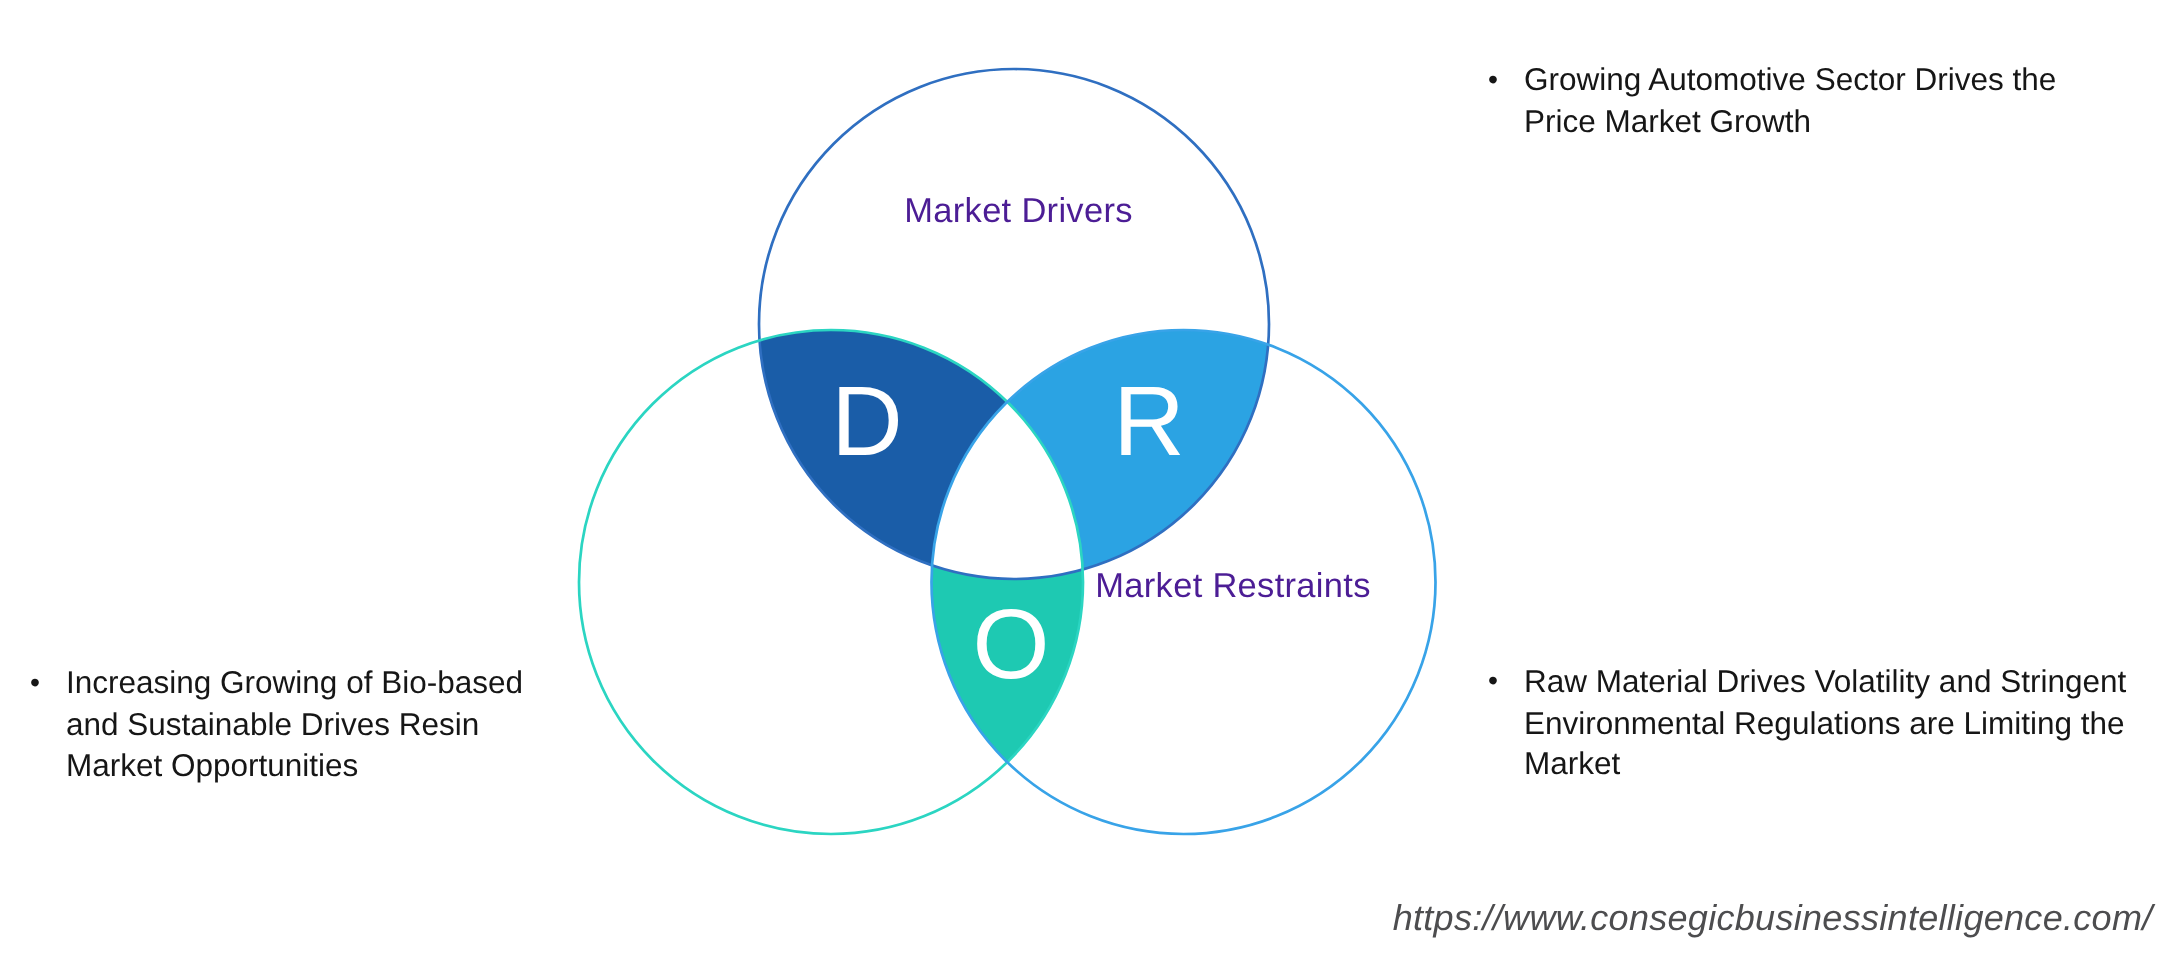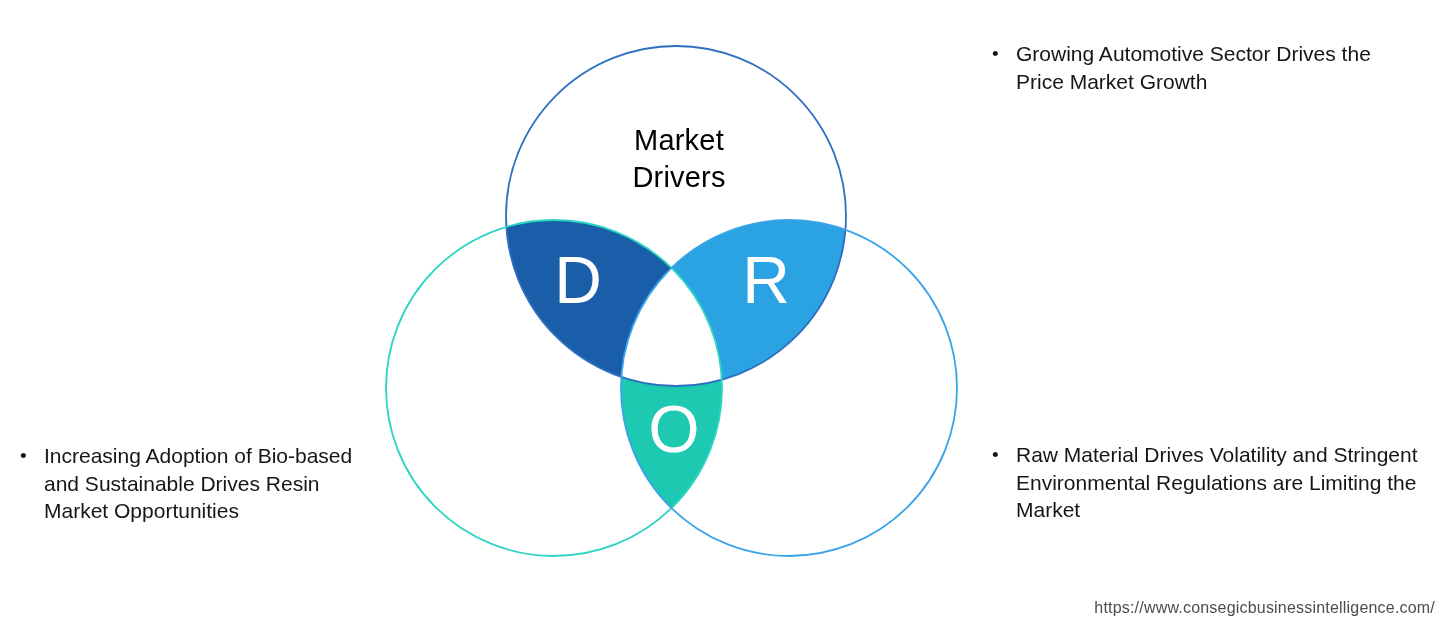--- a/index.html
+++ b/index.html
@@ -10,23 +10,23 @@
     background: #ffffff;
     overflow: hidden;
     font-family: "Liberation Sans", sans-serif;
   }
   svg.venn { position: absolute; left: 0; top: 0; }
 
   .venn-label {
     position: absolute;
     transform: translateX(-50%);
     text-align: center;
-    font-size: 29px;
+    font-size: 23px;
     line-height: 37px;
-    color: #000000;
+    color: #4c1d95;
     letter-spacing: 0.2px;
     white-space: normal;
   }
   #lbl-drivers     { left: 679px; top: 122px; width: 170px; }
   #lbl-opportunity { left: 507px; top: 386px; width: 250px; }
   #lbl-restraints  { left: 822px; top: 372px; width: 195px; }
 
   .venn-letter {
     position: absolute;
     transform: translate(-50%, -50%);
@@ -49,23 +49,24 @@
   }
   .bullet .dot { flex: 0 0 24px; font-size: 19px; }
   #bullet-driver      { left: 992px; top: 40px;  width: 420px; }
   #bullet-opportunity { left: 20px;  top: 442px; width: 352px; }
   #bullet-restraint   { left: 992px; top: 441px; width: 442px; }
 
   .source-url {
     position: absolute;
     top: 599px;
     right: 18px;
-    font-size: 16px;
+    font-size: 24px;
     letter-spacing: 0.2px;
     color: #4d4d4f;
+    font-style: italic;
   }
 </style>
 </head>
 <body>
 
 <div class="canvas">
 
   <svg class="venn" width="1453" height="643" viewBox="0 0 1453 643">
     <defs>
       <clipPath id="clipT">
@@ -104,33 +105,34 @@
         </g>
       </g>
     </g>
 
     <circle cx="676" cy="216" r="170" fill="none" stroke-width="1.8" stroke="#2f6fc1"></circle>
     <circle cx="554" cy="388" r="168" fill="none" stroke-width="1.8" stroke="#2bd5c2"></circle>
     <circle cx="789" cy="388" r="168" fill="none" stroke-width="1.8" stroke="#38a3e8"></circle>
   </svg>
 
   <div class="venn-label" id="lbl-drivers">Market Drivers</div>
+  <div class="venn-label" id="lbl-restraints">Market Restraints</div>
 
   <div class="venn-letter" id="letter-d">D</div>
   <div class="venn-letter" id="letter-r">R</div>
   <div class="venn-letter" id="letter-o">O</div>
 
   <div class="bullet" id="bullet-driver">
     <span class="dot">•</span>
     <span class="text">Growing Automotive Sector Drives the Price Market Growth</span>
   </div>
 
   <div class="bullet" id="bullet-opportunity">
     <span class="dot">•</span>
-    <span class="text">Increasing Adoption of Bio-based and Sustainable Drives Resin Market Opportunities</span>
+    <span class="text">Increasing Growing of Bio-based and Sustainable Drives Resin Market Opportunities</span>
   </div>
 
   <div class="bullet" id="bullet-restraint">
     <span class="dot">•</span>
     <span class="text">Raw Material Drives Volatility and Stringent Environmental Regulations are Limiting the Market</span>
   </div>
 
   <div class="source-url">https://www.consegicbusinessintelligence.com/</div>
 
 </div>

